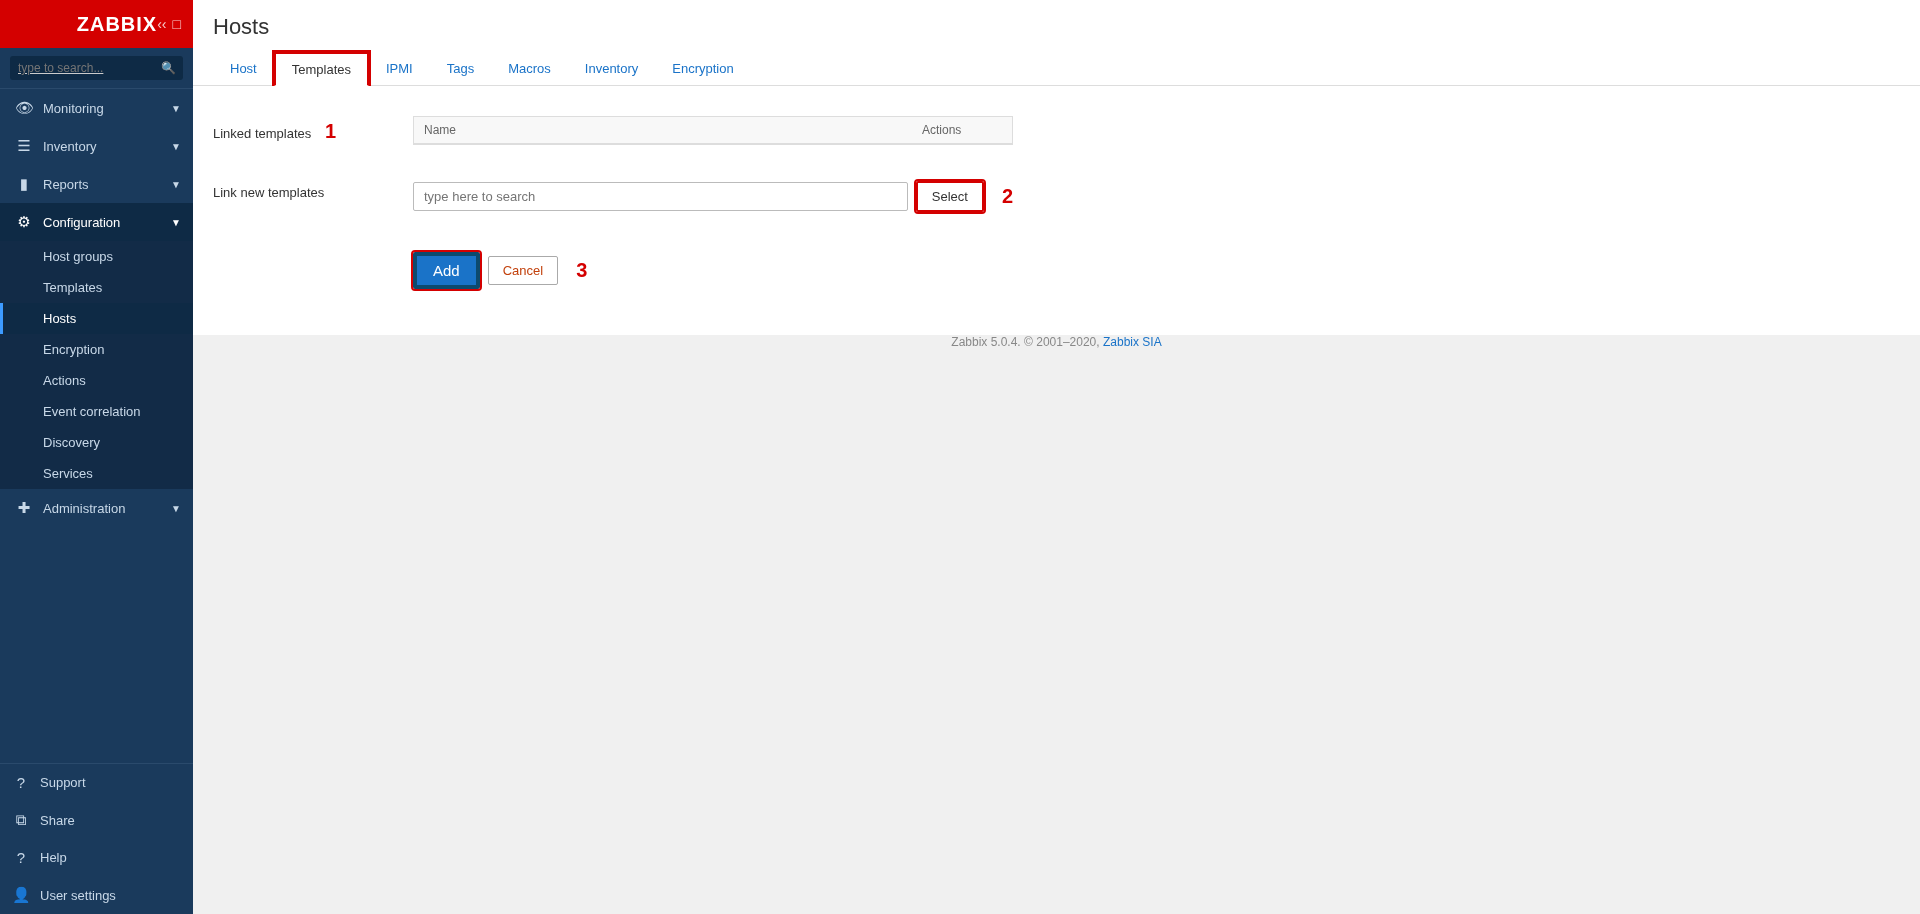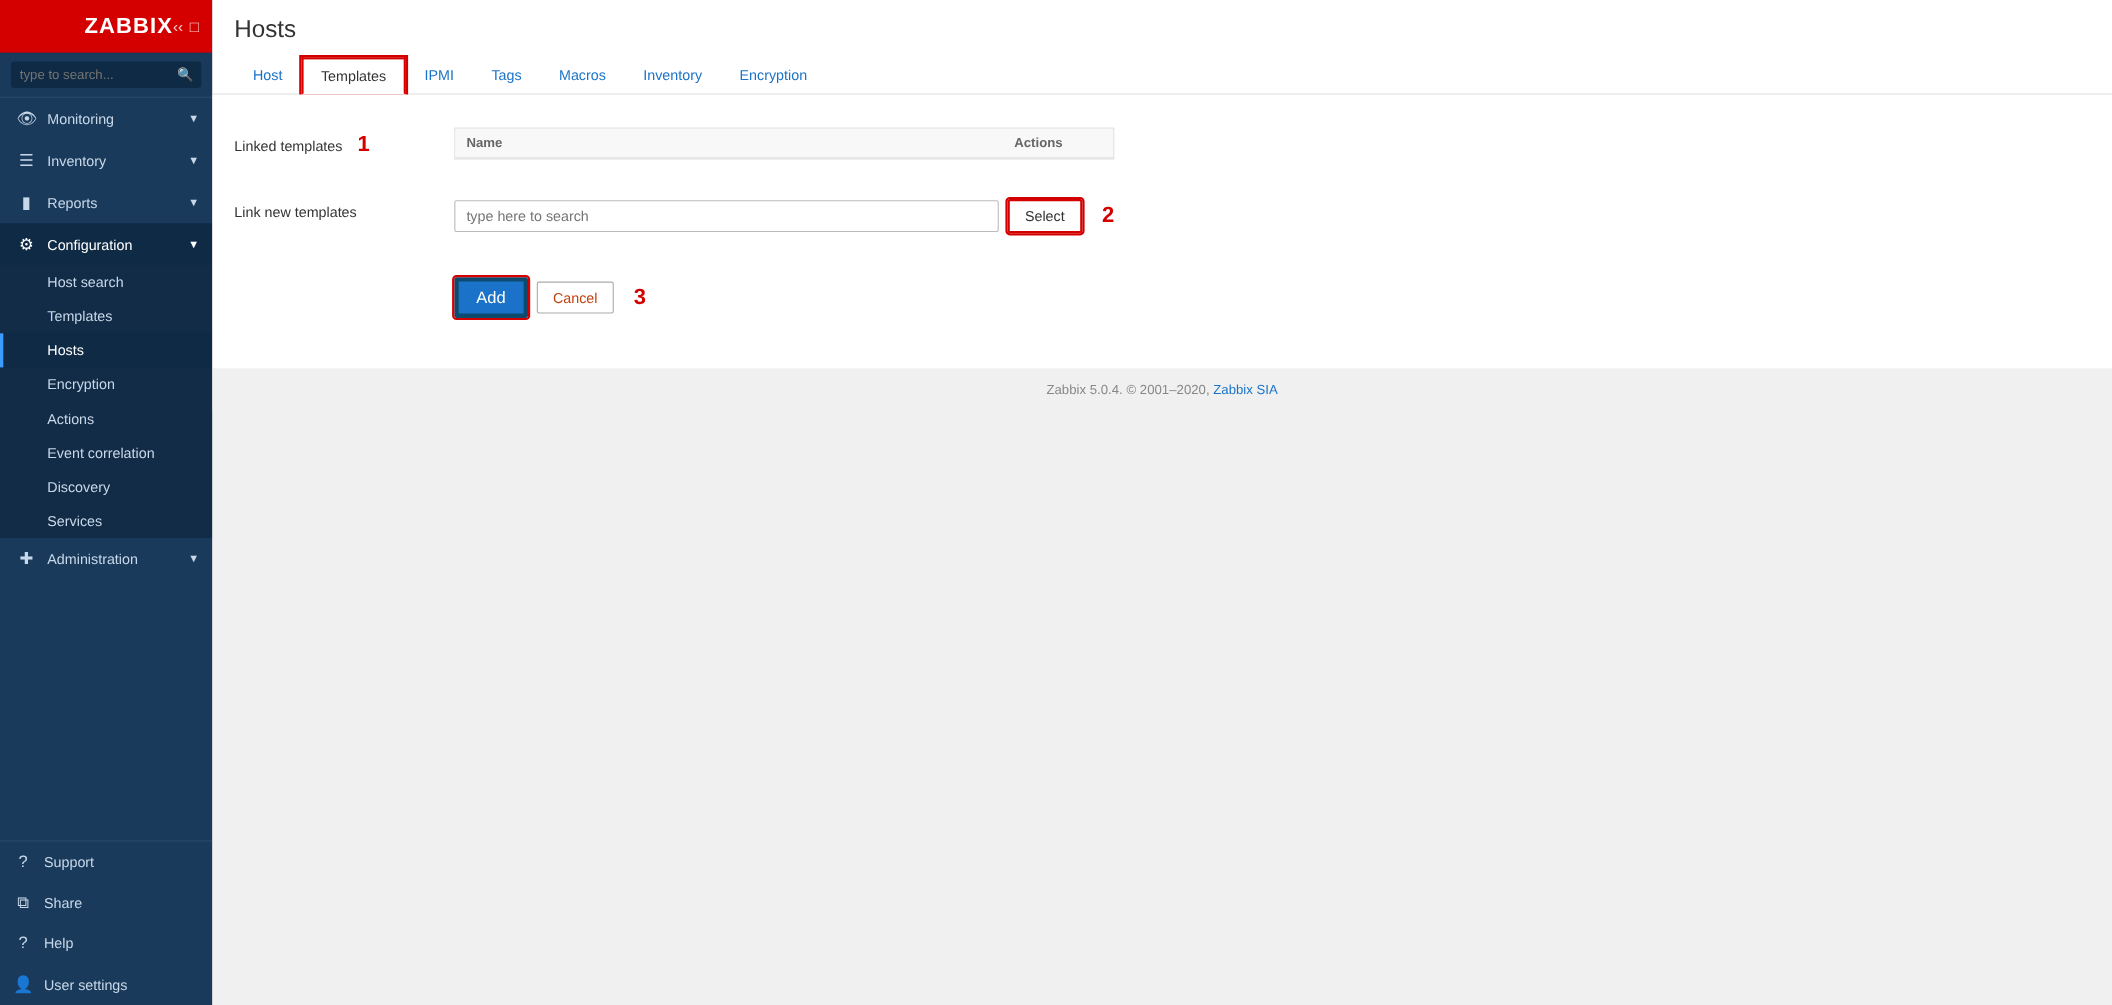--- a/index.html
+++ b/index.html
@@ -48,20 +48,21 @@
     }
     .sidebar-search input {
       width: 100%;
       background: #0e2a45;
       border: none;
       border-radius: 3px;
       color: #ccc;
       padding: 5px 28px 5px 8px;
       font-size: 12px;
       outline: none;
+      text-decoration: underline;
     }
     .search-wrapper {
       position: relative;
     }
     .search-wrapper .search-icon {
       position: absolute;
       right: 7px;
       top: 50%;
       transform: translateY(-50%);
       color: #aaa;
@@ -206,21 +207,20 @@
     .linked-templates-header {
       display: flex;
       background: #f8f8f8;
       border-bottom: 1px solid #ddd;
     }
     .linked-templates-header .col {
       padding: 6px 10px;
       font-size: 12px;
       color: #666;
       flex: 1;
-      font-weight: bold;
     }
     .linked-templates-header .col:last-child {
       flex: 0 0 100px;
     }
 
     
     .link-templates-field {
       display: flex;
       gap: 8px;
       align-items: center;
@@ -268,21 +268,20 @@
       color: #c2410c;
       border: 1px solid #aaa;
       border-radius: 2px;
       cursor: pointer;
       font-size: 13px;
     }
 
     
     .footer {
       text-align: center;
-      padding: 12px;
       font-size: 12px;
       color: #888;
       background: #f0f0f0;
     }
     .footer a { color: #1a73c8; text-decoration: none; }
 
     .red-box {
       outline: 2px solid #d40000;
     }
 
@@ -333,21 +332,21 @@
       <span class="nav-chevron">▼</span>
     </div>
 
     <div class="nav-item active">
       <span class="nav-icon">⚙</span>
       <span>Configuration</span>
       <span class="nav-chevron">▼</span>
     </div>
 
     <div class="nav-submenu">
-      <div class="nav-submenu-item">Host search</div>
+      <div class="nav-submenu-item">Host groups</div>
       <div class="nav-submenu-item">Templates</div>
       <div class="nav-submenu-item active">Hosts</div>
       <div class="nav-submenu-item">Encryption</div>
       <div class="nav-submenu-item">Actions</div>
       <div class="nav-submenu-item">Event correlation</div>
       <div class="nav-submenu-item">Discovery</div>
       <div class="nav-submenu-item">Services</div>
     </div>
 
     <div class="nav-item">

